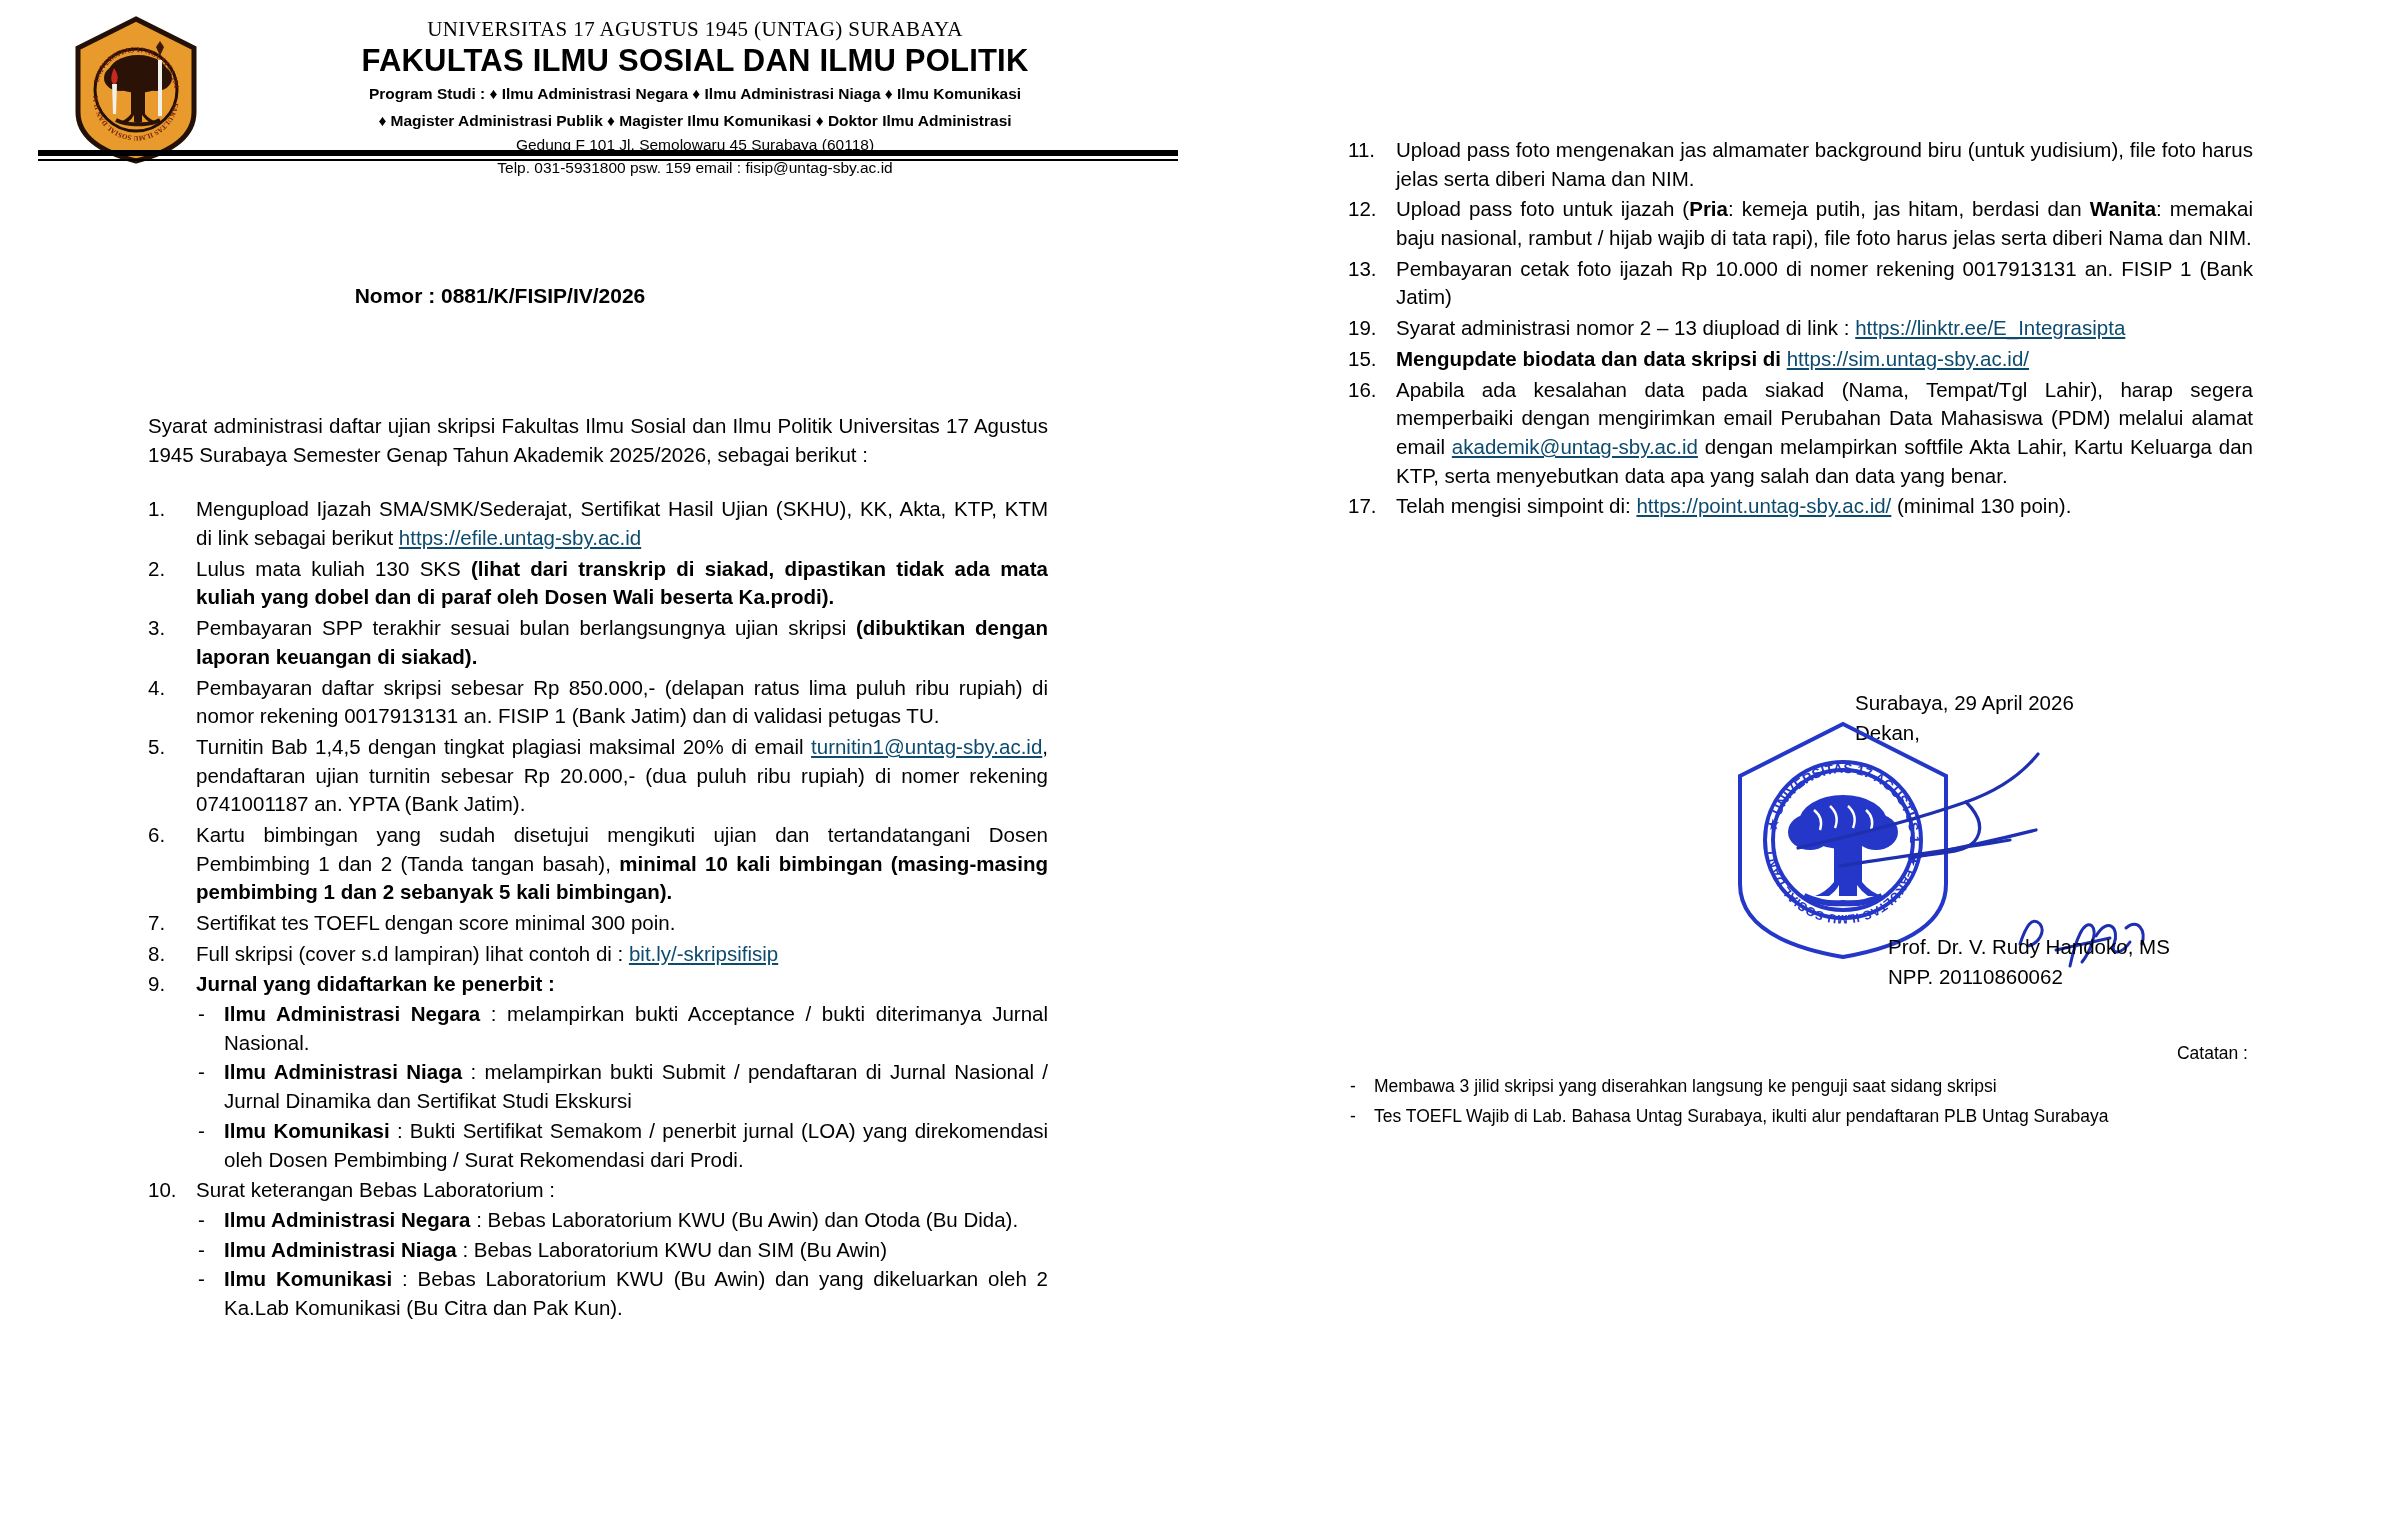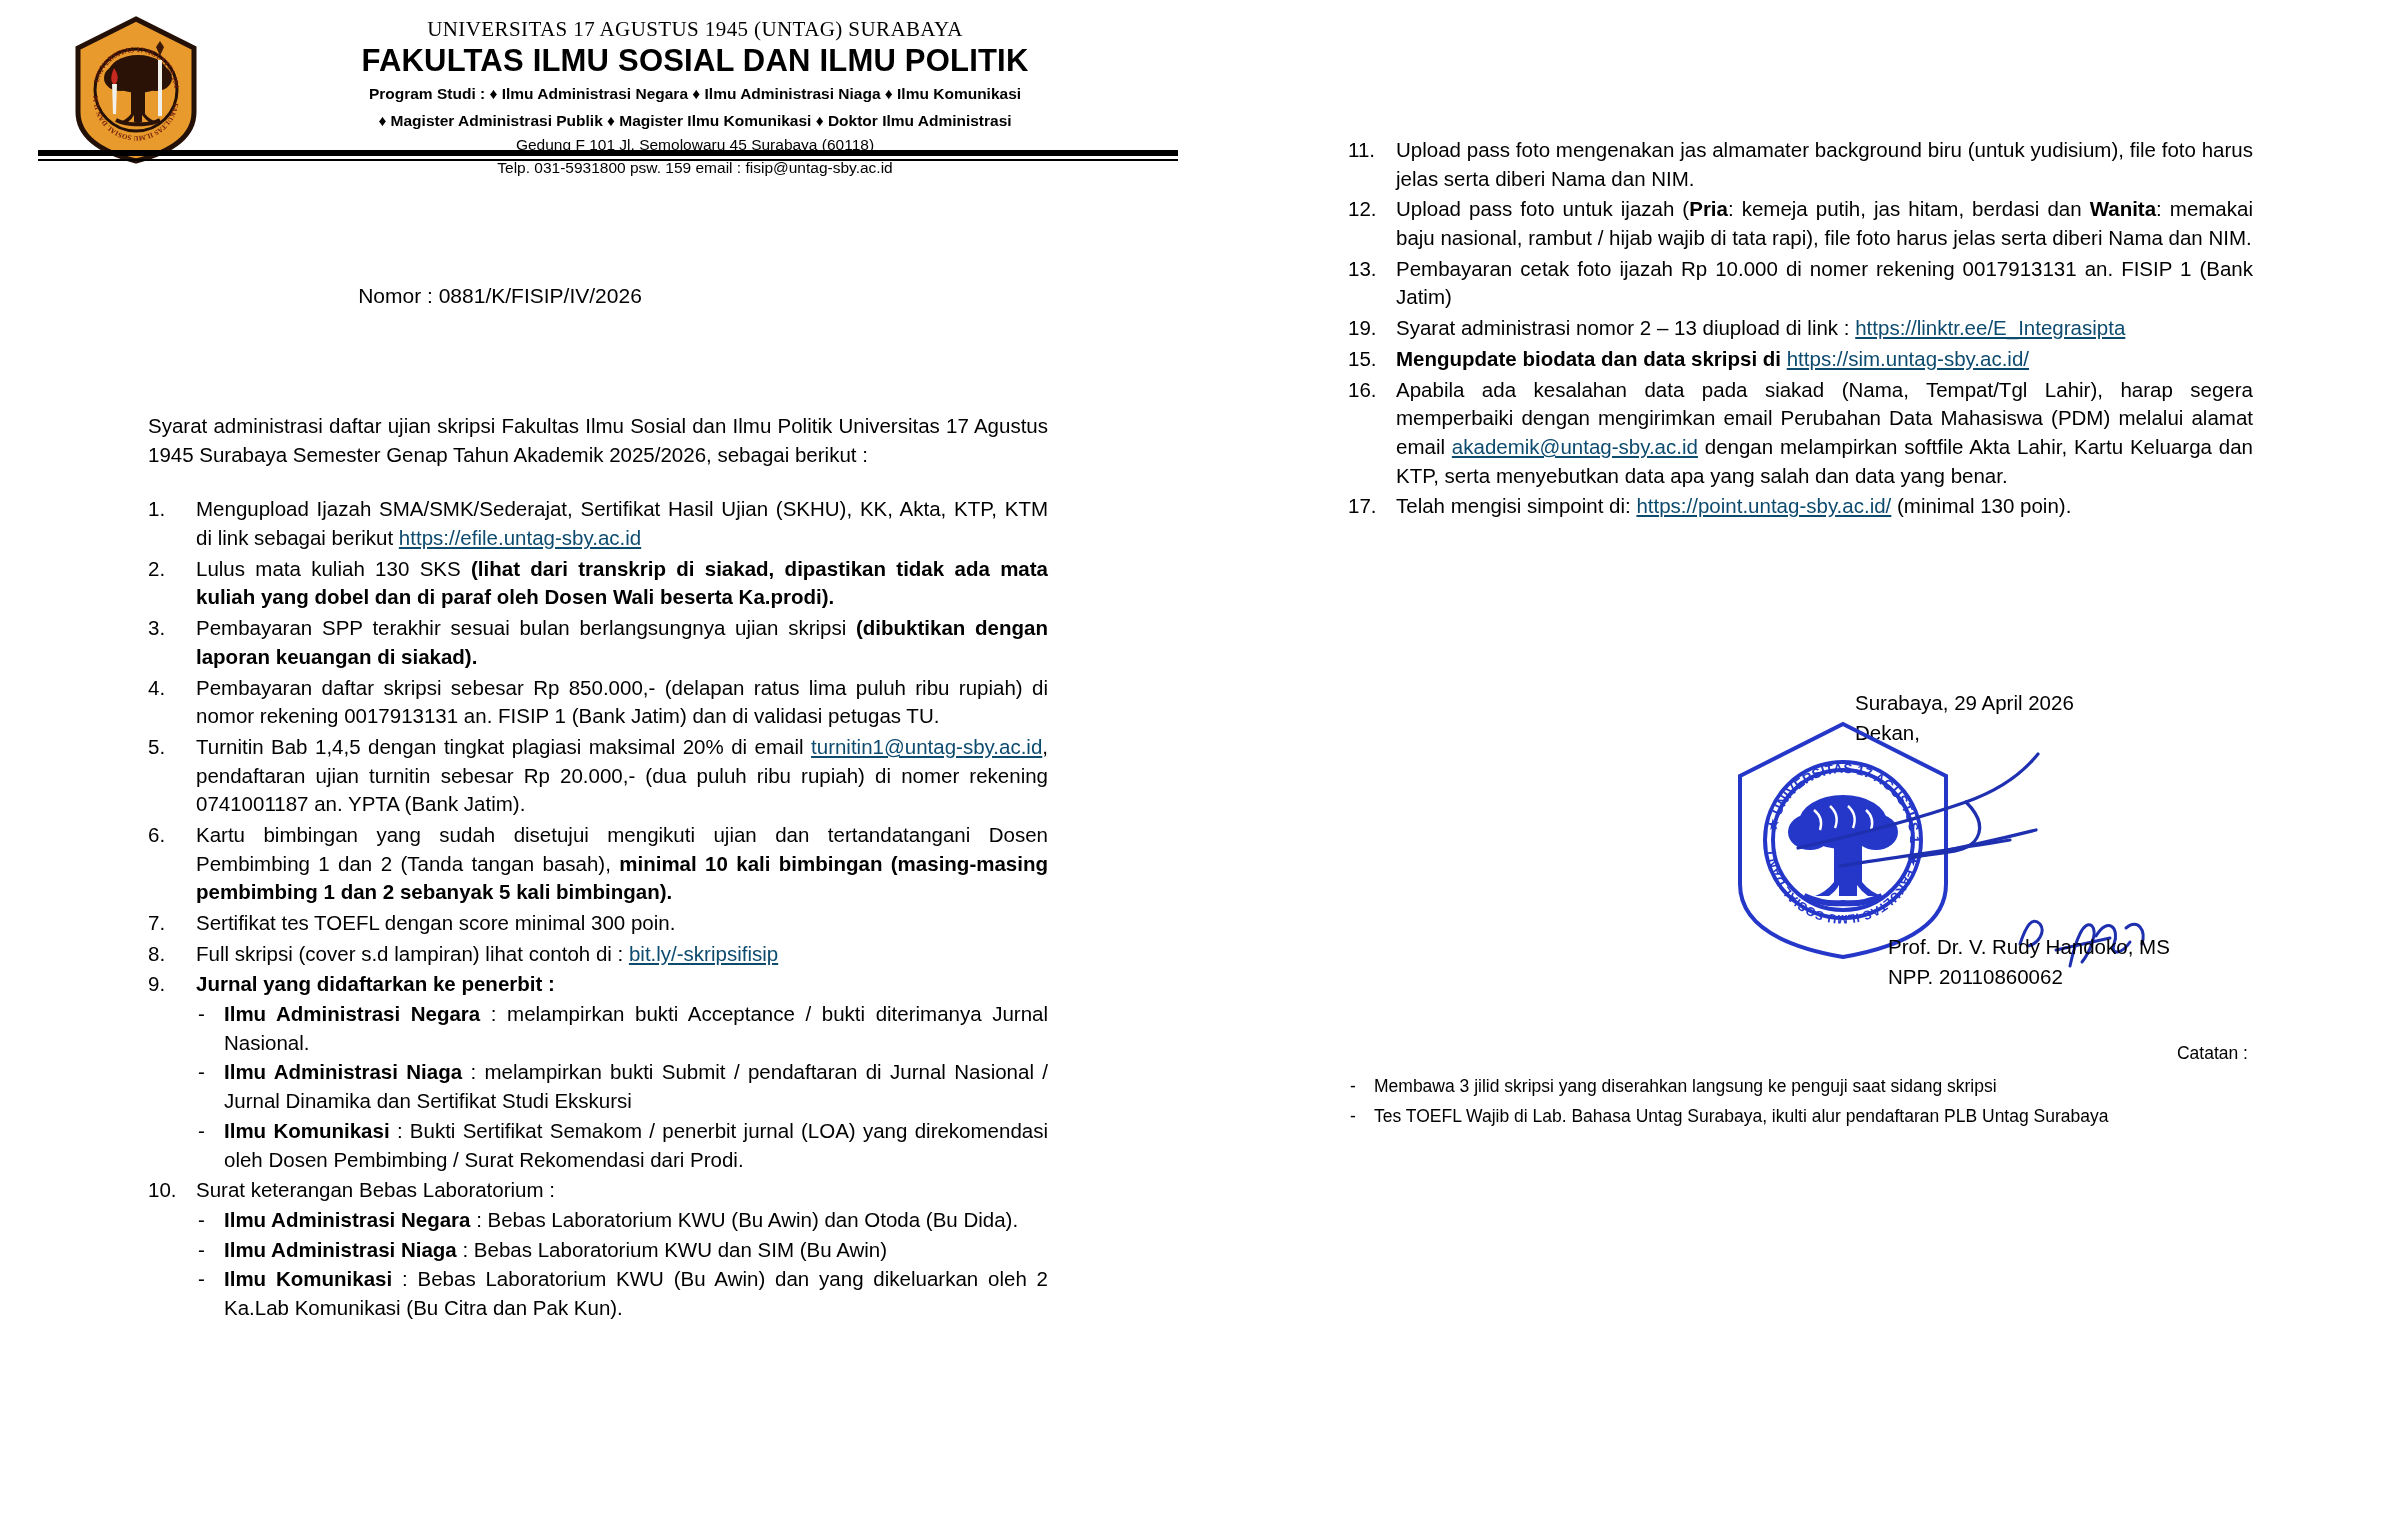--- a/index.html
+++ b/index.html
@@ -103,21 +103,21 @@
   .doc-title {
     font-size: 25px;
     font-weight: bold;
     text-decoration: underline;
     text-underline-offset: 4px;
     letter-spacing: 0.3px;
   }
   .doc-number {
     font-size: 21px;
     margin-top: 12px;
-    font-weight: 400;
+    font-weight: 700;
   }
 
   
   .col-left {
     position: absolute;
     left: 148px;
     top: 412px;
     width: 900px;
     font-size: 20.5px;
     line-height: 1.40;

